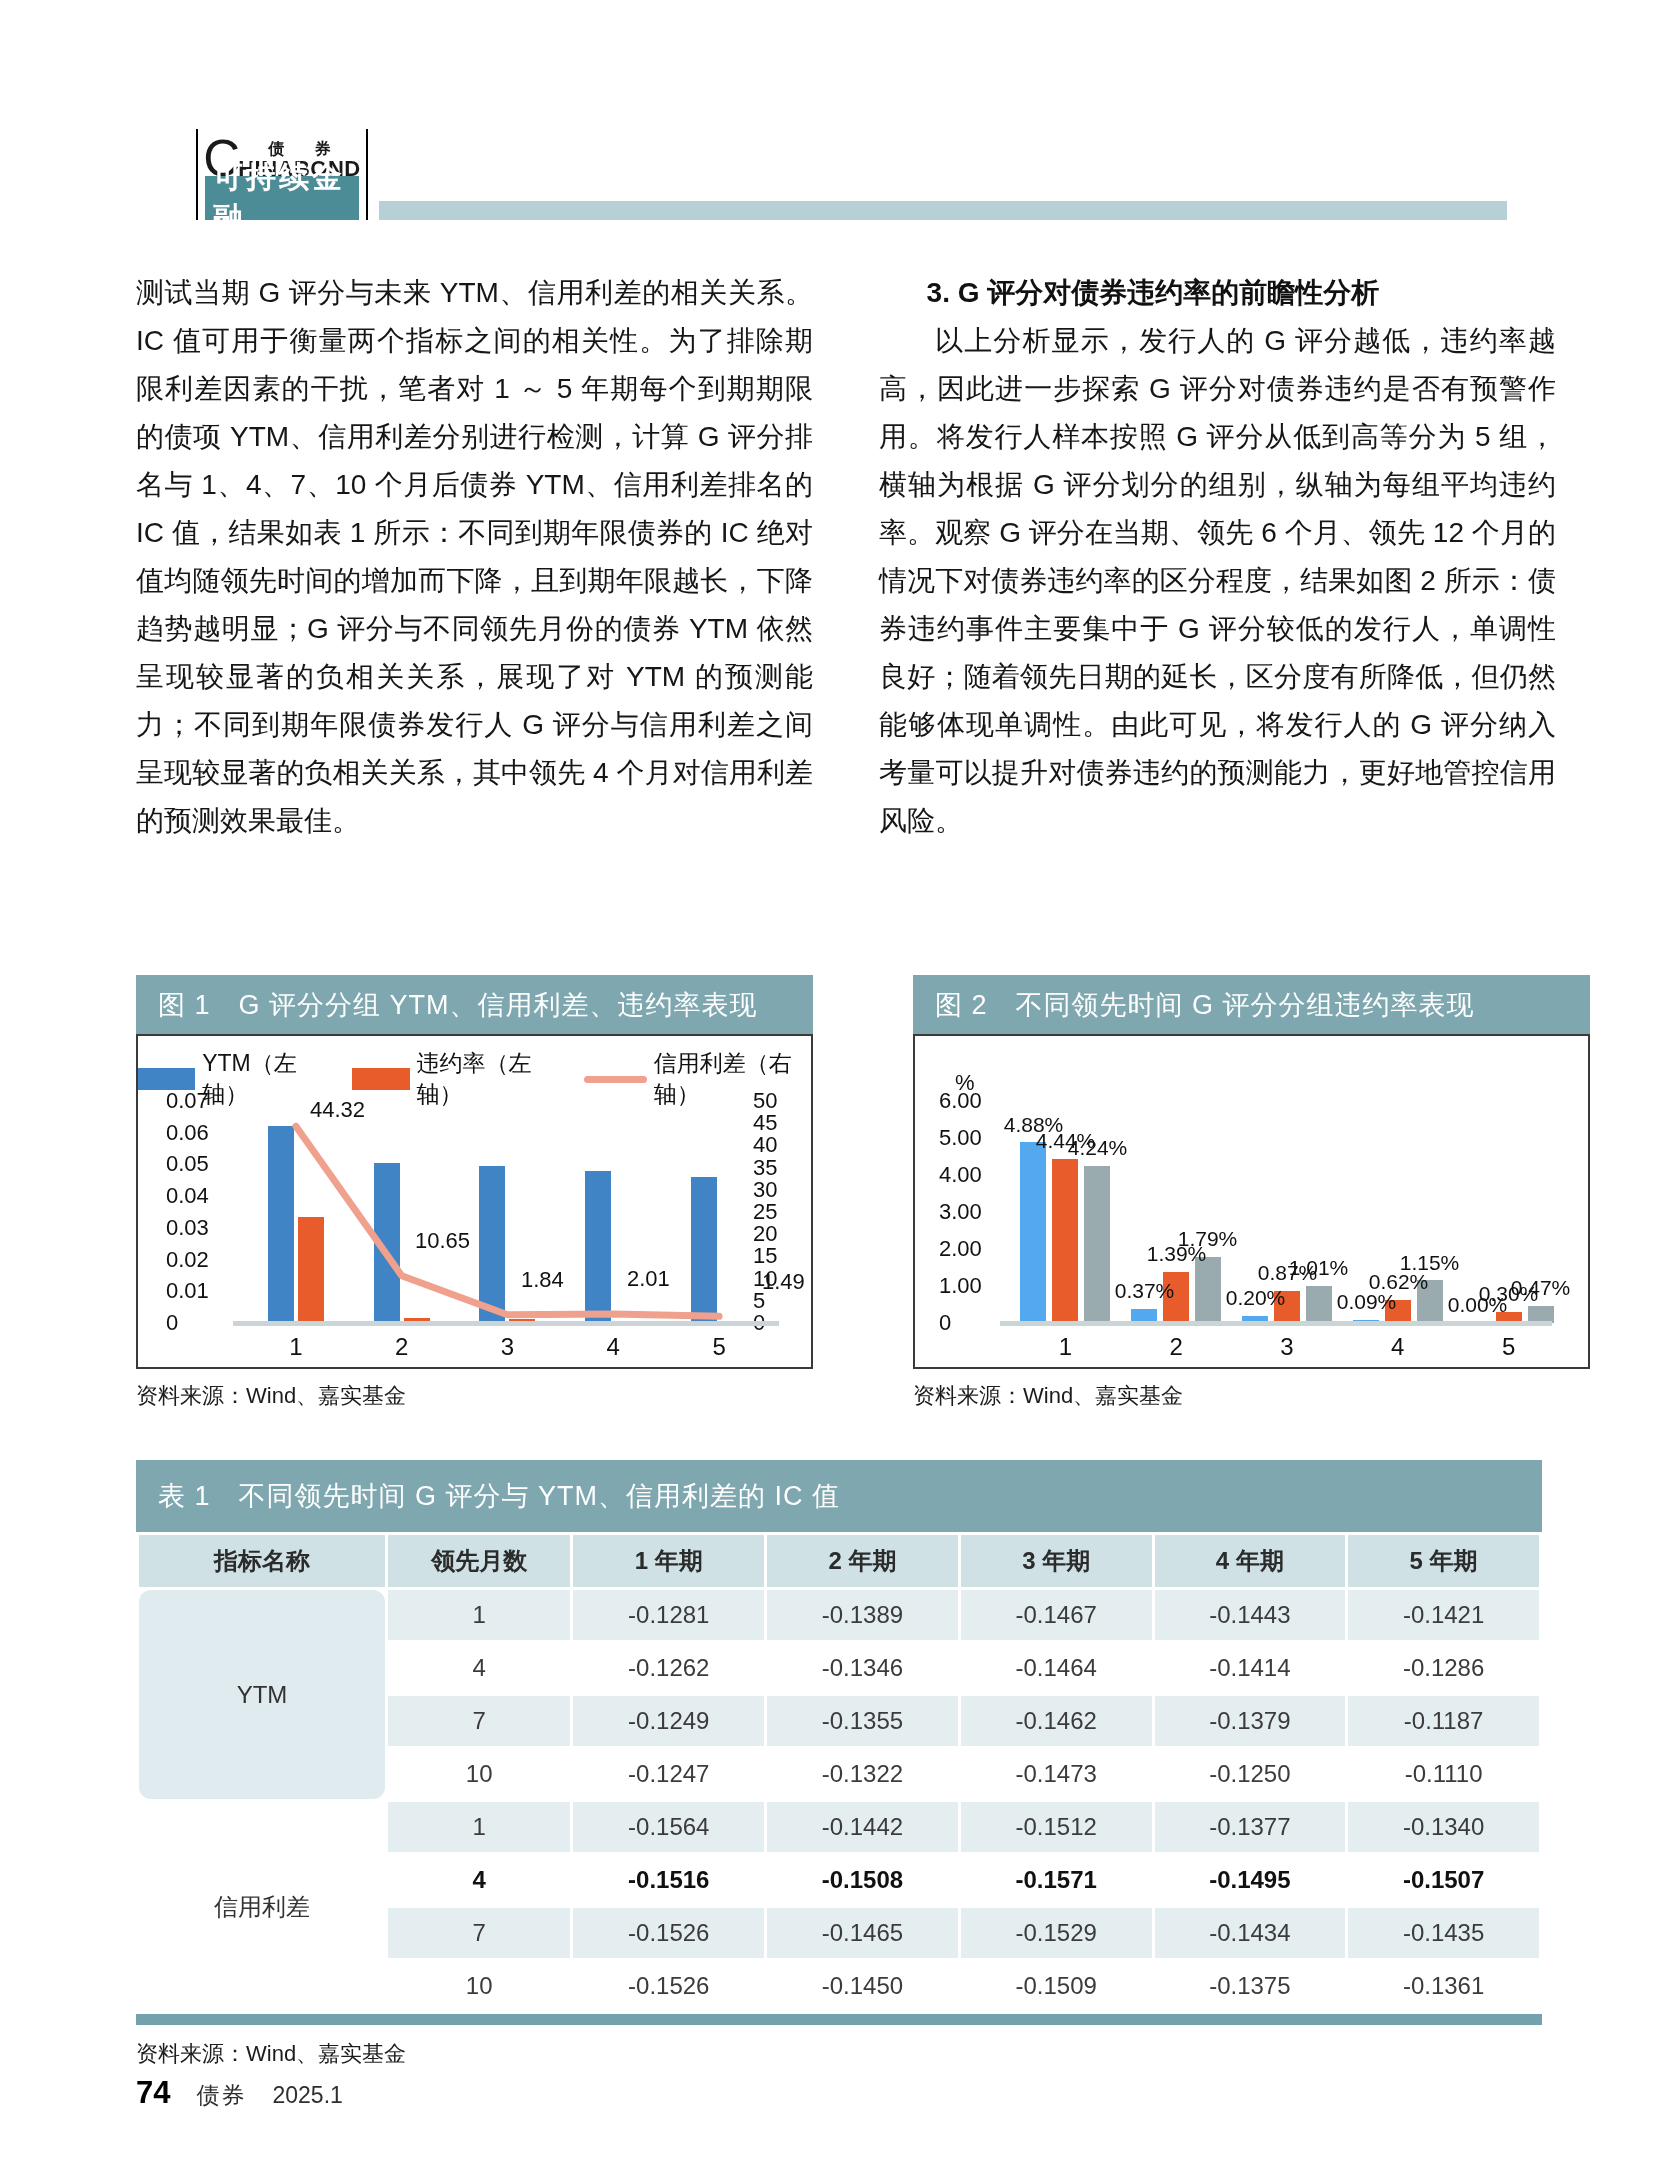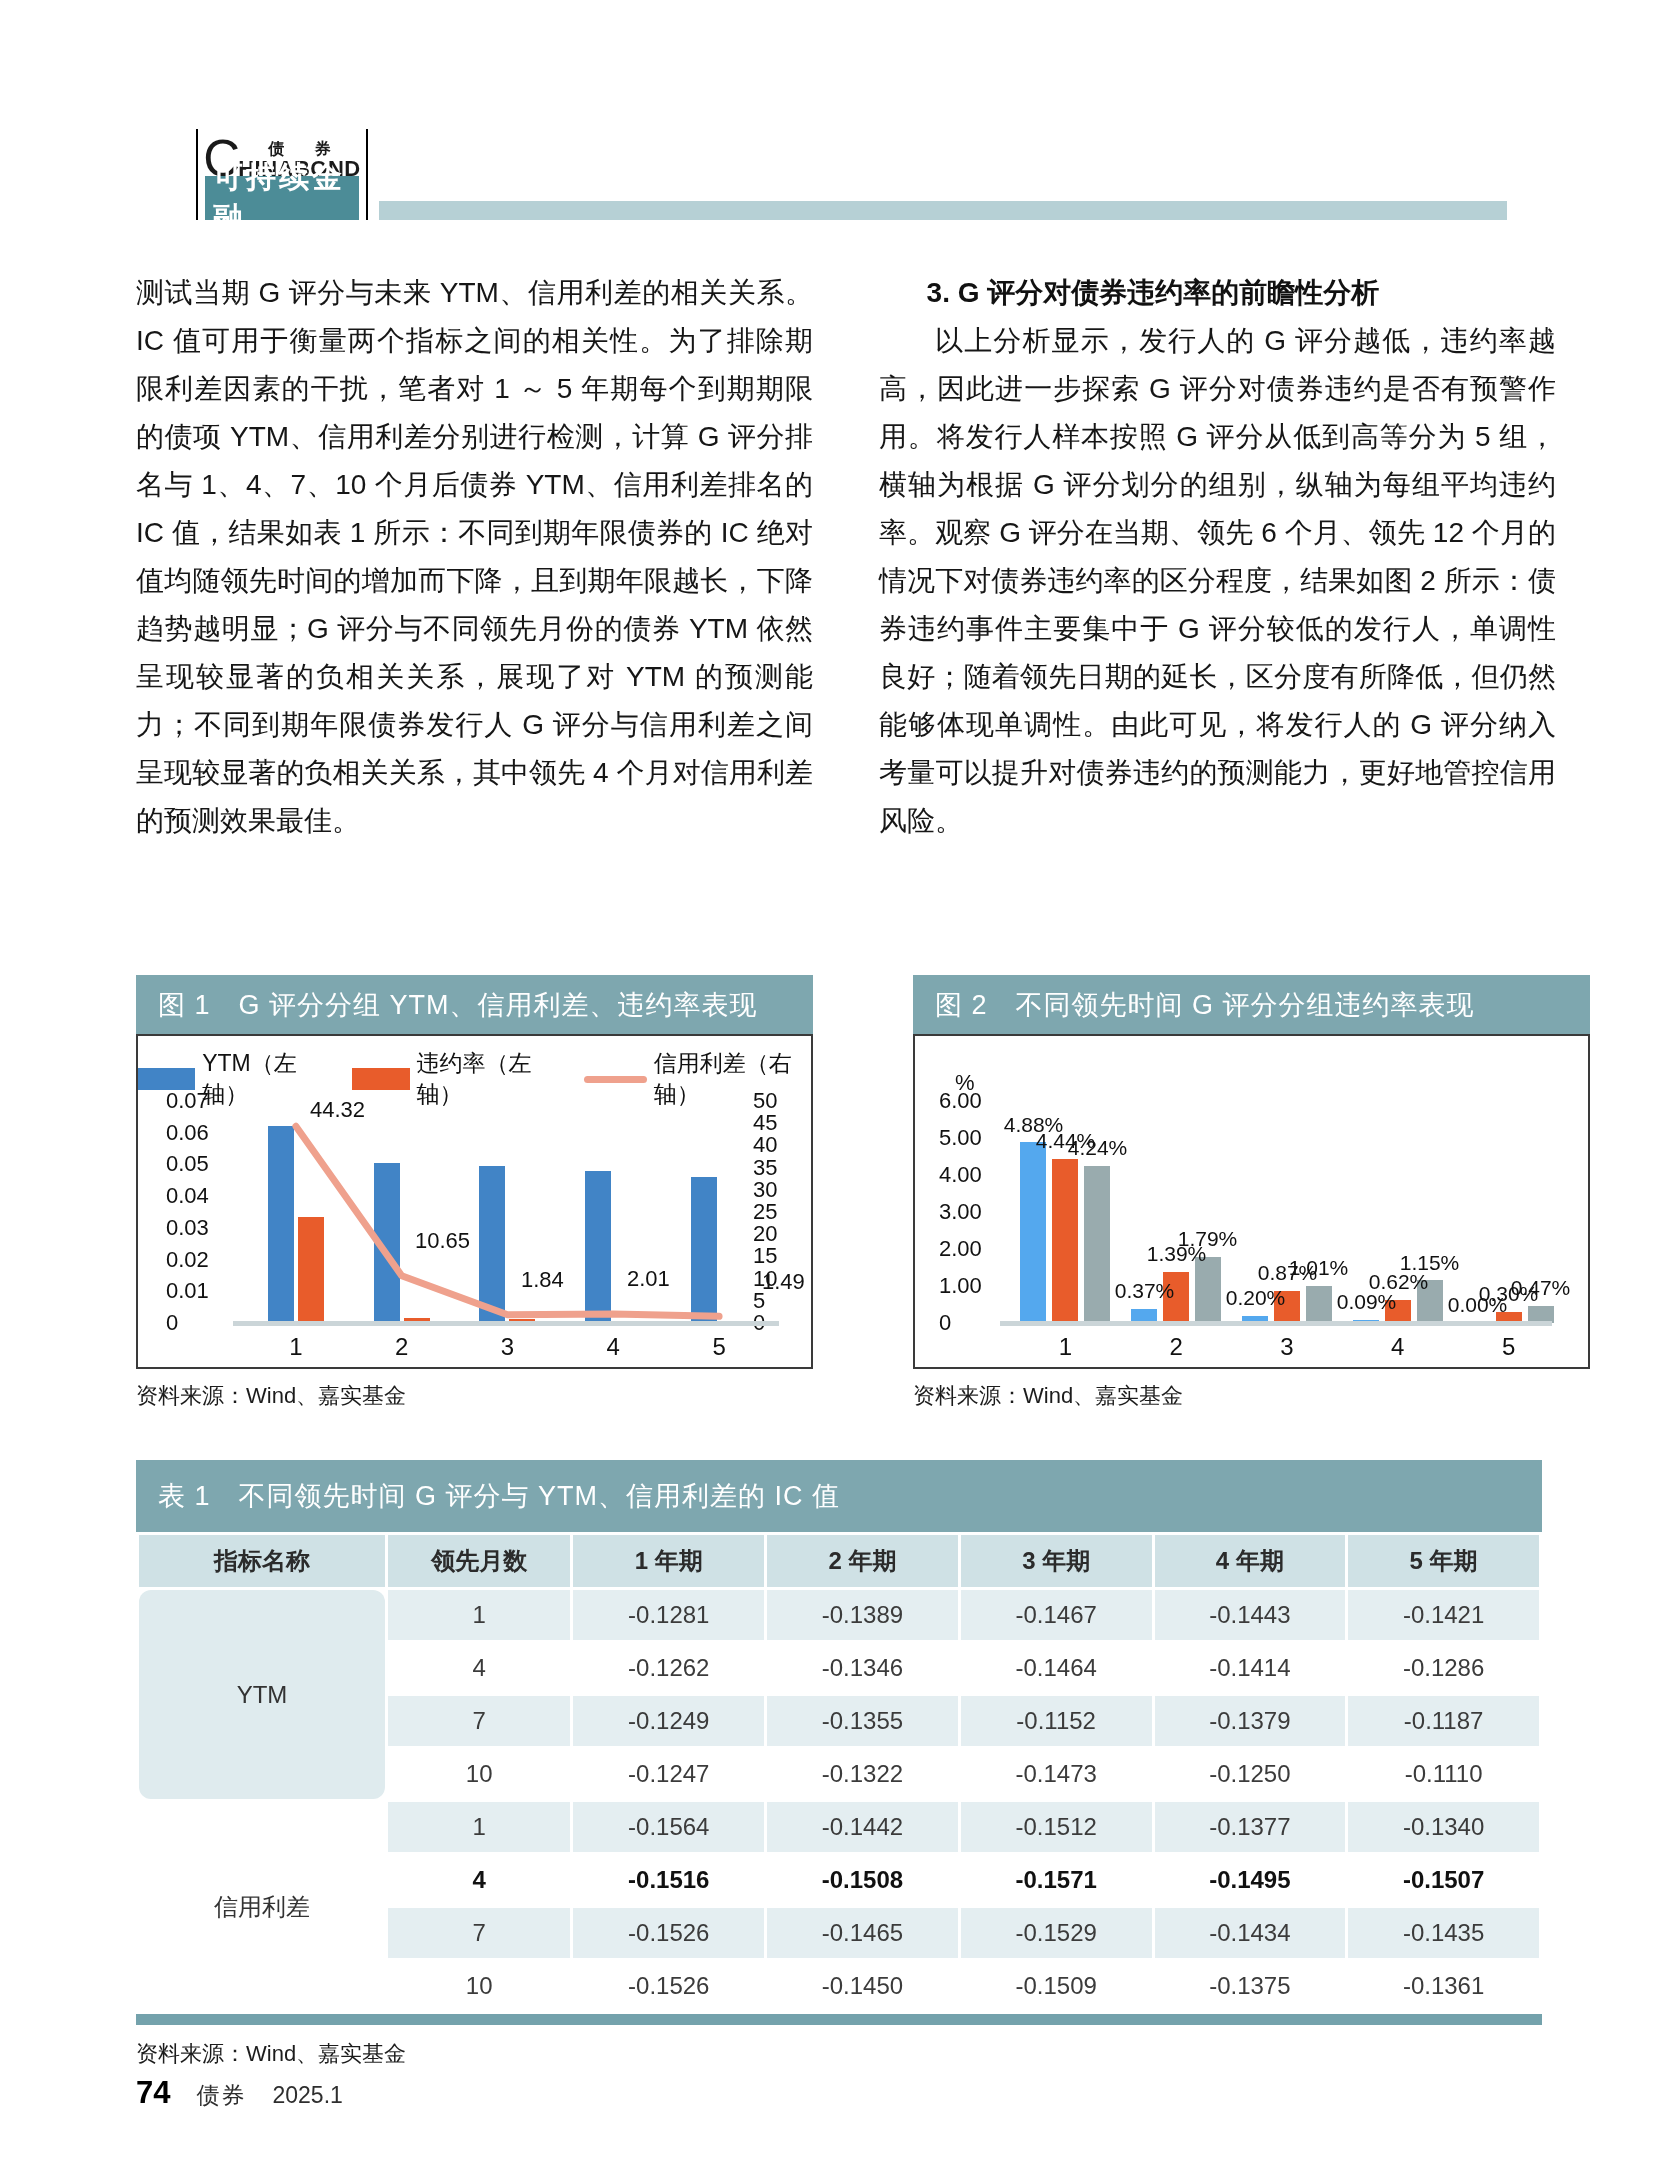--- a/index.html
+++ b/index.html
@@ -301,21 +301,21 @@
             <td class="data">-0.1262</td>
             <td class="data">-0.1346</td>
             <td class="data">-0.1464</td>
             <td class="data">-0.1414</td>
             <td class="data">-0.1286</td>
           </tr>
           <tr class="light">
             <td class="data">7</td>
             <td class="data">-0.1249</td>
             <td class="data">-0.1355</td>
-            <td class="data">-0.1152</td>
+            <td class="data">-0.1462</td>
             <td class="data">-0.1379</td>
             <td class="data">-0.1187</td>
           </tr>
           <tr class="white">
             <td class="data">10</td>
             <td class="data">-0.1247</td>
             <td class="data">-0.1322</td>
             <td class="data">-0.1473</td>
             <td class="data">-0.1250</td>
             <td class="data">-0.1110</td>

